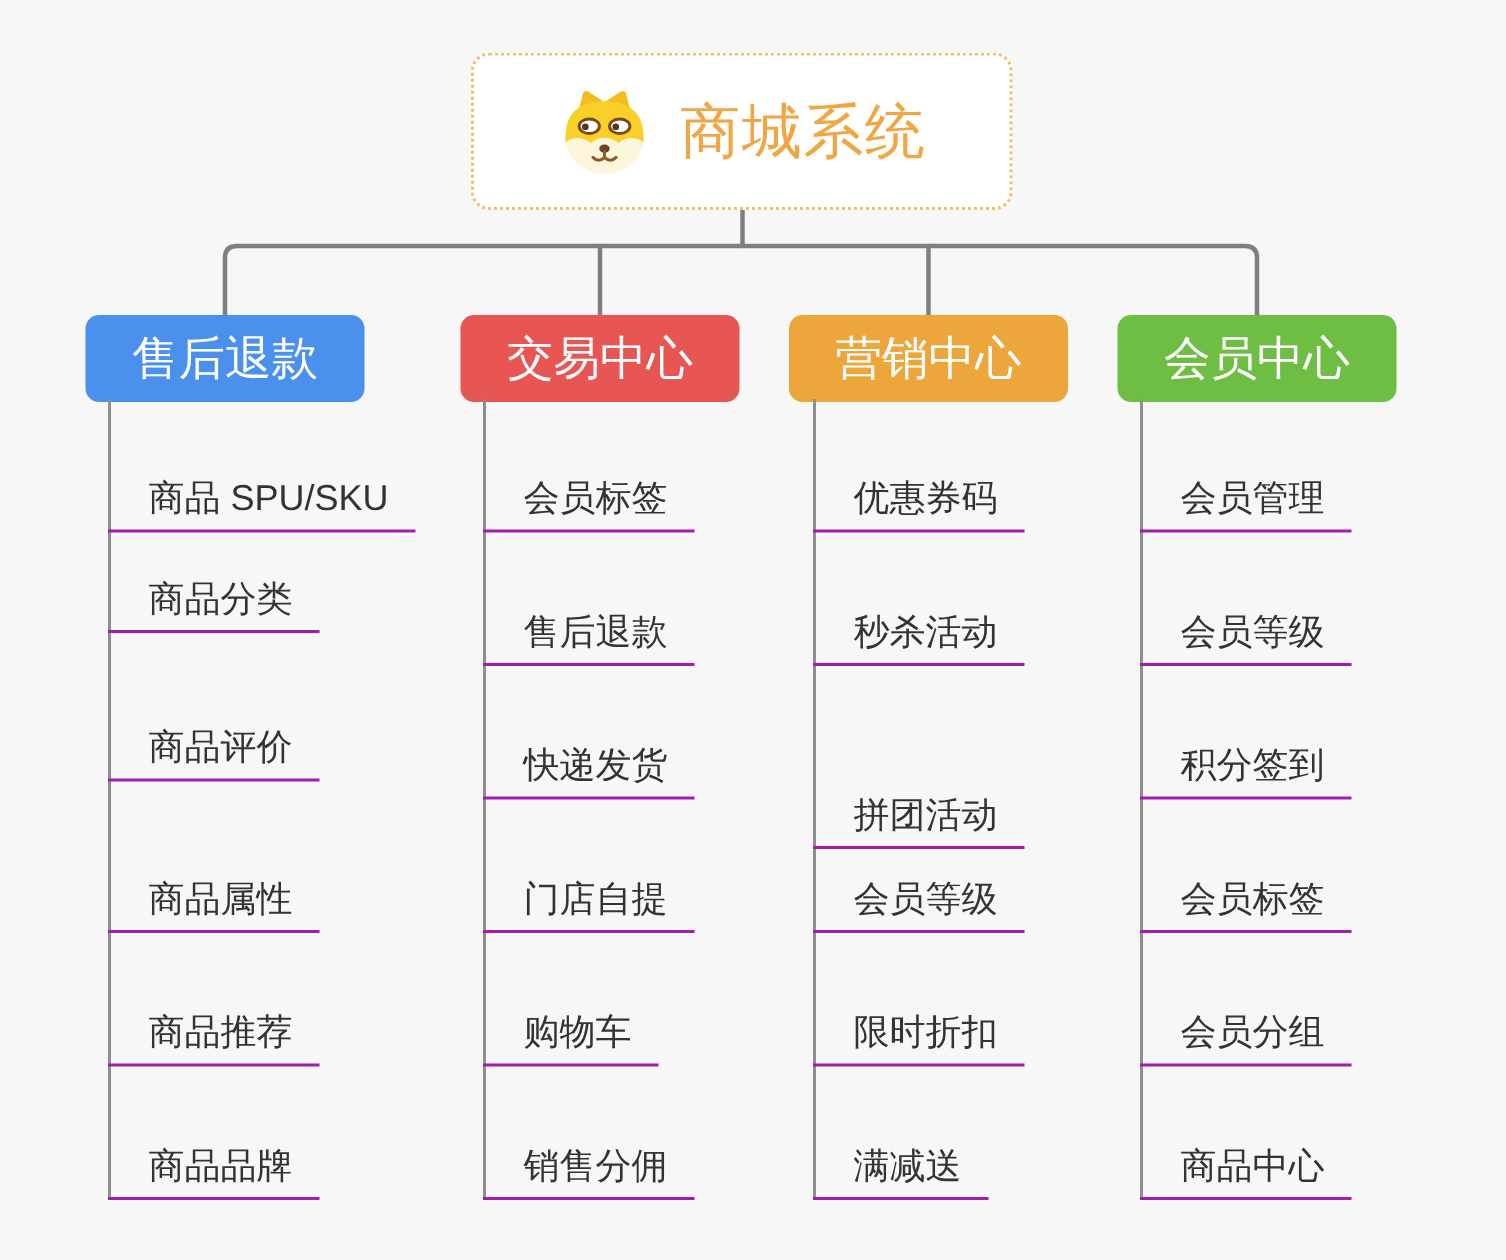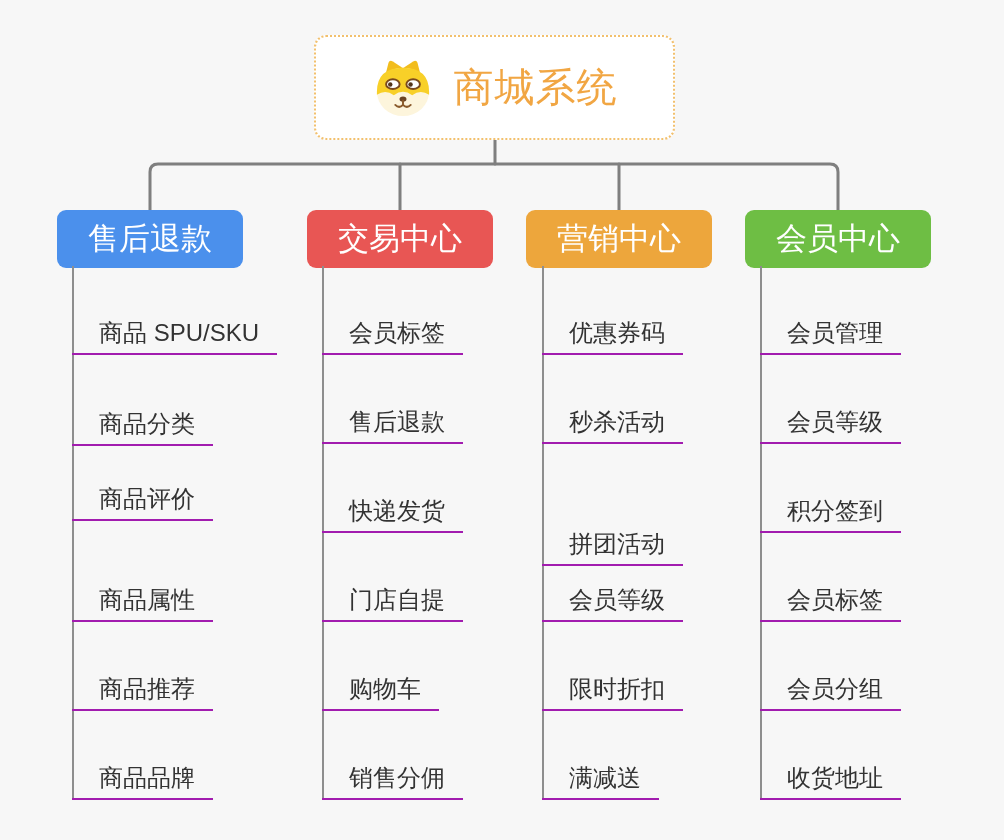--- a/index.html
+++ b/index.html
@@ -100,21 +100,21 @@
   <div class="branch-node" style="left: 307px; background: rgb(232, 86, 84);">交易中心</div>
   <div class="branch-node" style="left: 526px; background: rgb(237, 166, 60);">营销中心</div>
   <div class="branch-node" style="left: 745px; background: rgb(110, 190, 68);">会员中心</div>
 
   <div class="trunk" style="left:72px;"></div>
   <div class="trunk" style="left:322px;"></div>
   <div class="trunk" style="left:542px;"></div>
   <div class="trunk" style="left:760px;"></div>
 
   <div class="leaf" style="left:72px;top:318px;">商品 SPU/SKU</div>
-  <div class="leaf" style="left:72px;top:409px;">商品分类</div>
+  <div class="leaf" style="left:72px;top:385px;">商品分类</div>
   <div class="leaf" style="left:72px;top:484px;font-family:Liberation Serif, serif;">商品评价</div>
   <div class="leaf" style="left:72px;top:585px;">商品属性</div>
   <div class="leaf" style="left:72px;top:674px;">商品推荐</div>
   <div class="leaf" style="left:72px;top:763px;">商品品牌</div>
 
   <div class="leaf" style="left:322px;top:318px;">会员标签</div>
   <div class="leaf" style="left:322px;top:407px;">售后退款</div>
   <div class="leaf" style="left:322px;top:496px;">快递发货</div>
   <div class="leaf" style="left:322px;top:585px;">门店自提</div>
   <div class="leaf" style="left:322px;top:674px;">购物车</div>
@@ -125,15 +125,15 @@
   <div class="leaf" style="left:542px;top:496px;margin-top:33px;">拼团活动</div>
   <div class="leaf" style="left:542px;top:585px;">会员等级</div>
   <div class="leaf" style="left:542px;top:674px;">限时折扣</div>
   <div class="leaf" style="left:542px;top:763px;">满减送</div>
 
   <div class="leaf" style="left:760px;top:318px;">会员管理</div>
   <div class="leaf" style="left:760px;top:407px;">会员等级</div>
   <div class="leaf" style="left:760px;top:496px;">积分签到</div>
   <div class="leaf" style="left:760px;top:585px;">会员标签</div>
   <div class="leaf" style="left:760px;top:674px;">会员分组</div>
-  <div class="leaf" style="left:760px;top:763px;">收货地址</div>
+  <div class="leaf" style="left:760px;top:763px;">商品中心</div>
 
 </div>
 
 </body></html>

